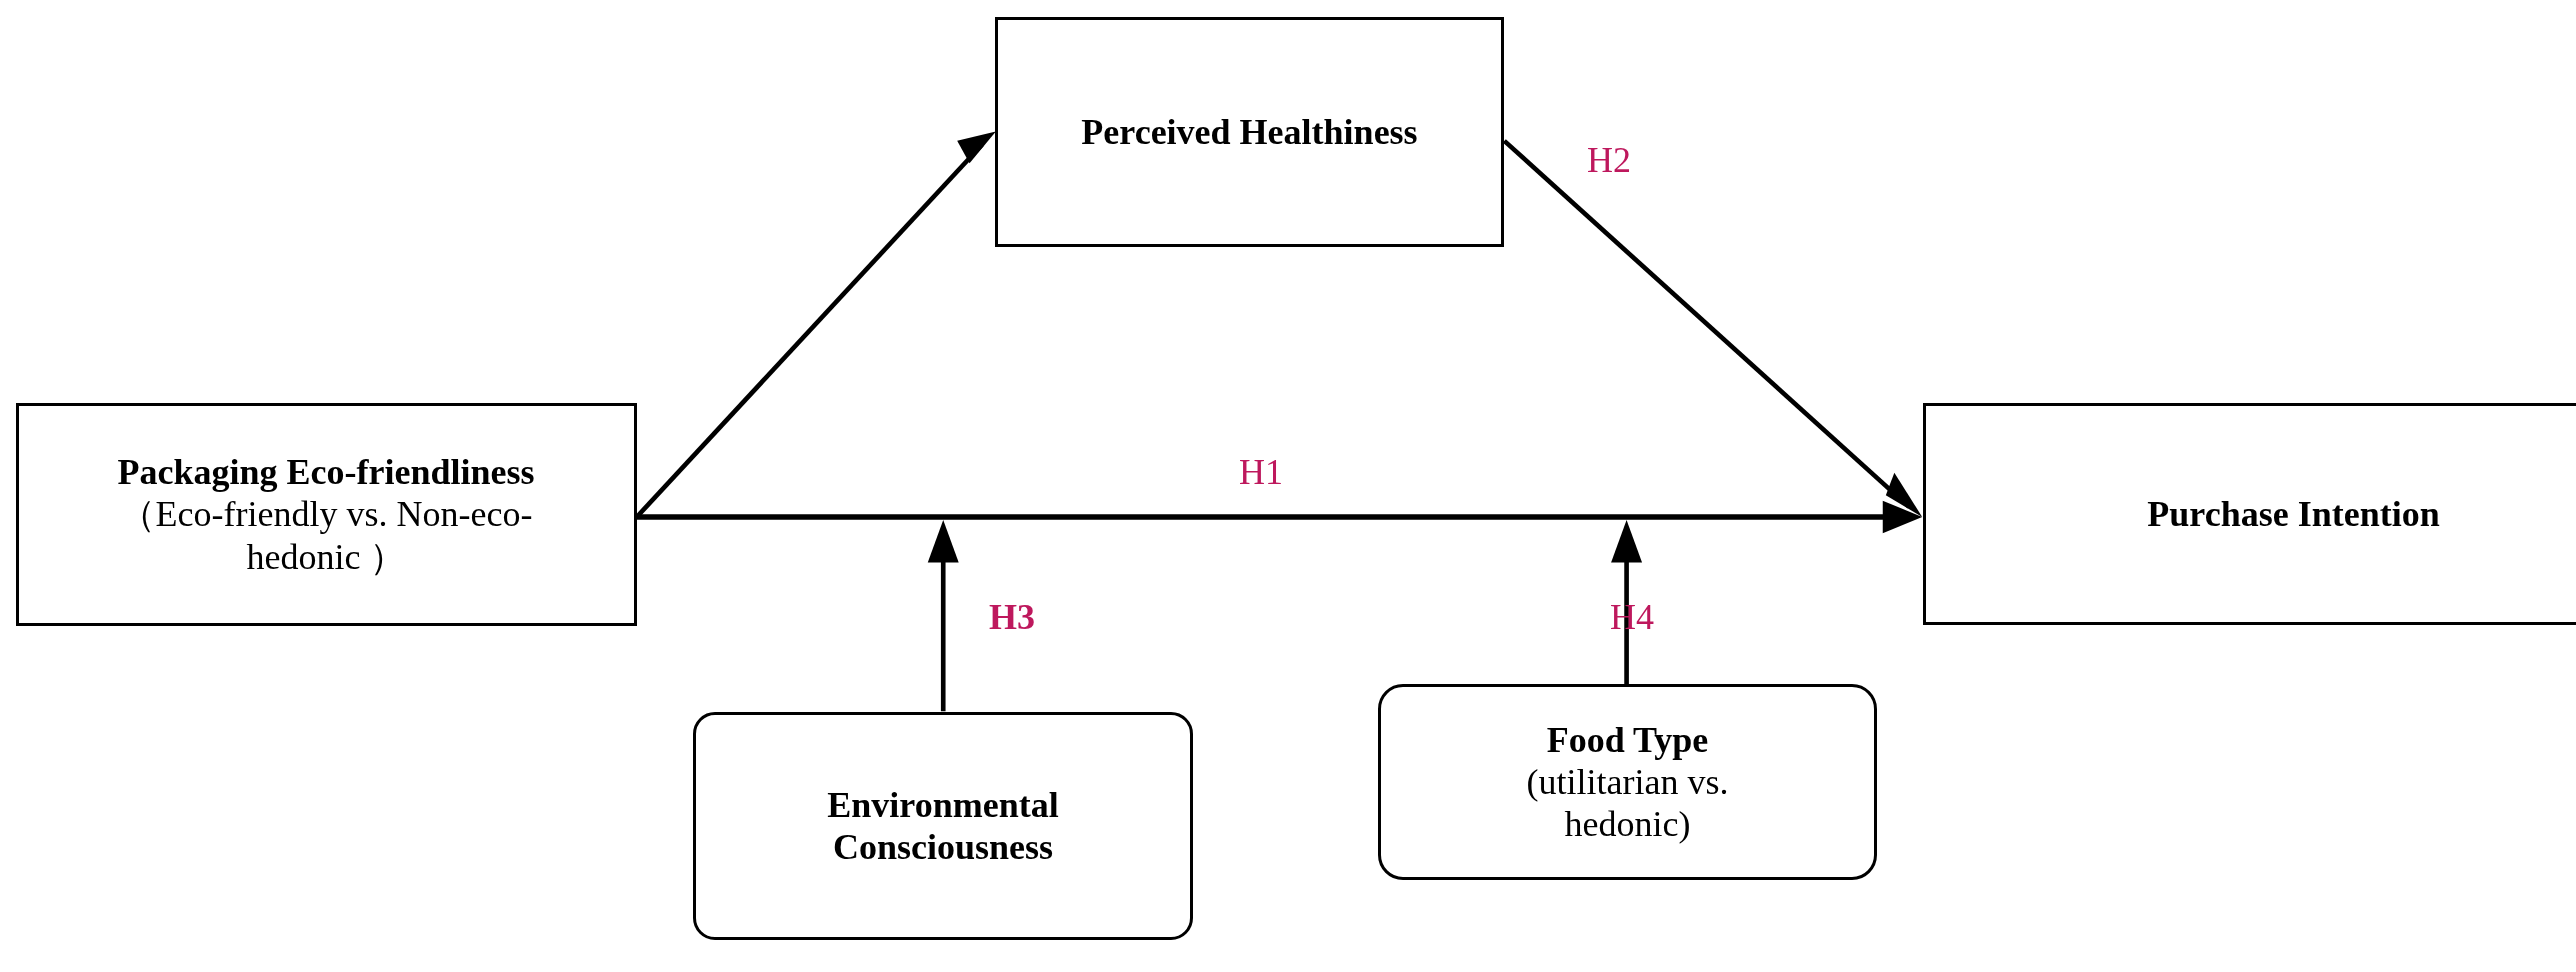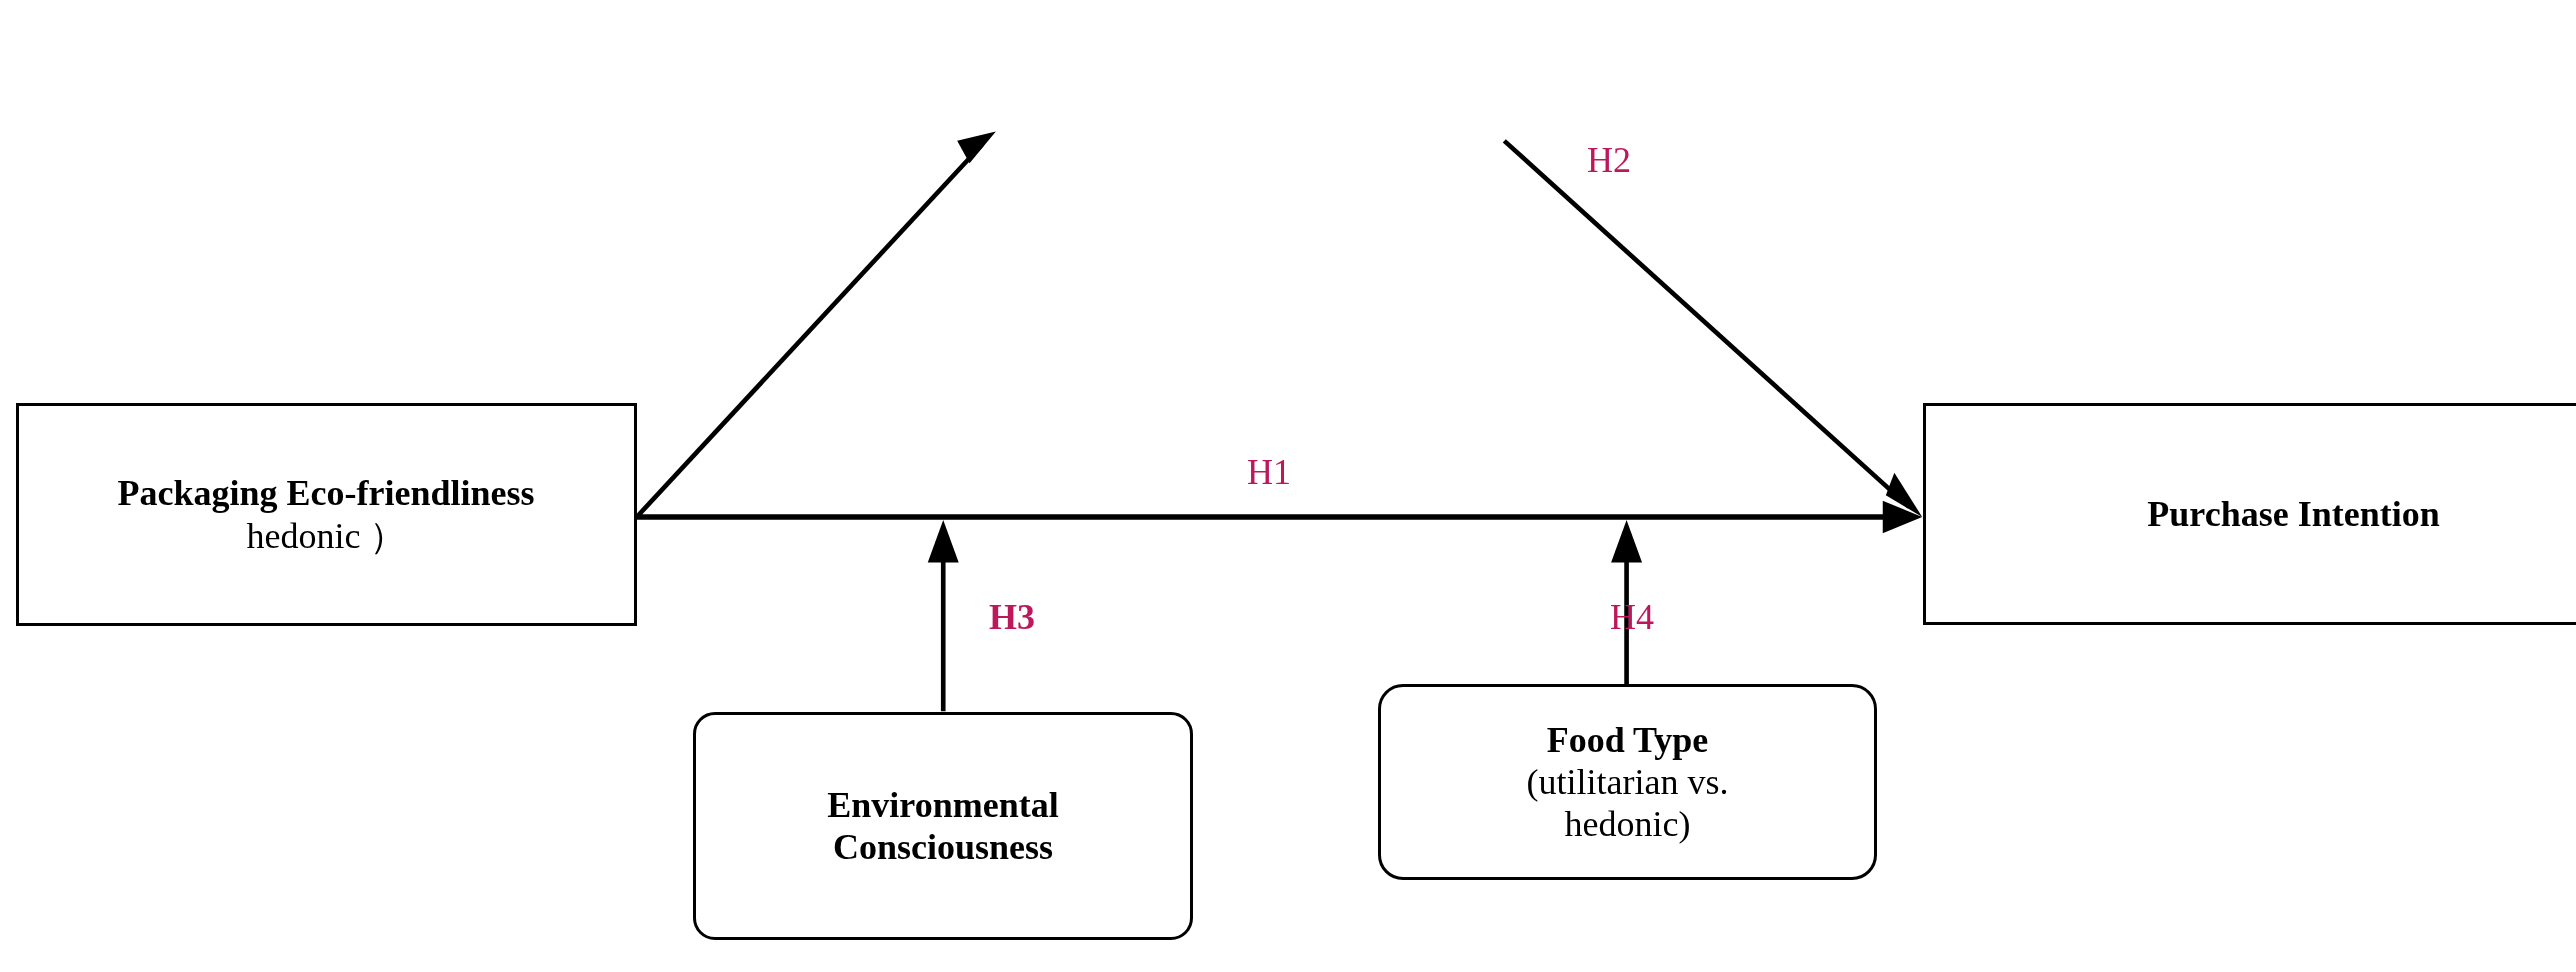--- a/index.html
+++ b/index.html
@@ -58,21 +58,21 @@
   }
 
   .edge-label {
     position: absolute;
     font-size: 36px;
     font-weight: normal;
     color: #be185d;
     white-space: nowrap;
     z-index: 4;
   }
-  #label-h1 { left: 1239px; top: 451px; margin-left: 8px; }
+  #label-h1 { left: 1239px; top: 451px; }
   #label-h2 { left: 1587px; top: 139px; }
   #label-h3 { left: 989px; top: 596px; font-weight: bold; }
   #label-h4 { left: 1610px; top: 596px; }
 </style>
 </head>
 <body>
 
 <div id="canvas">
 
   <svg id="edges" viewBox="0 0 3327 1256" width="2576" height="972" xmlns="http://www.w3.org/2000/svg">
@@ -98,23 +98,27 @@
     </g>
 
     <g>
       <line x1="2101" y1="919" x2="2101" y2="700" stroke="#000000" stroke-width="6"></line>
       <polygon points="2101,672 2081,727 2121,727" fill="#000000"></polygon>
     </g>
   </svg>
 
   <div id="node-packaging" class="node">
     <div class="line-bold">Packaging Eco-friendliness</div>
+    <div class="line-reg">（Eco-friendly  vs. Non-eco-</div>
     <div class="line-reg">hedonic ）</div>
   </div>
 
+  <div id="node-healthiness" class="node">
+    <div class="line-bold">Perceived Healthiness</div>
+  </div>
 
   <div id="node-purchase" class="node">
     <div class="line-bold">Purchase Intention</div>
   </div>
 
   <div id="node-envcon" class="node">
     <div class="line-bold">Environmental</div>
     <div class="line-bold">Consciousness</div>
   </div>
 

